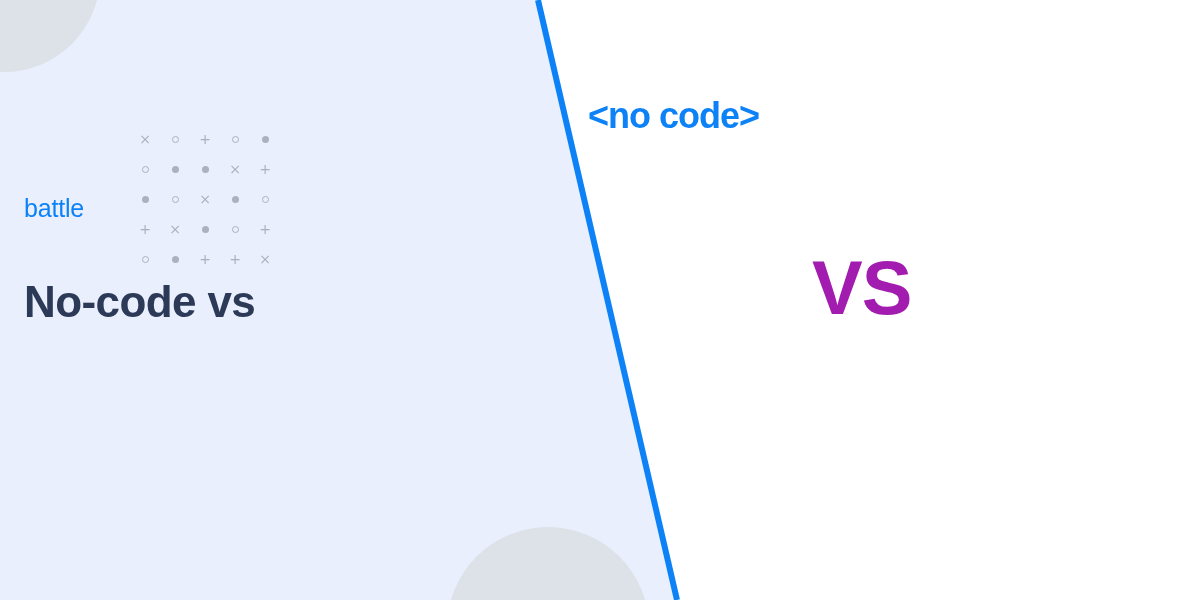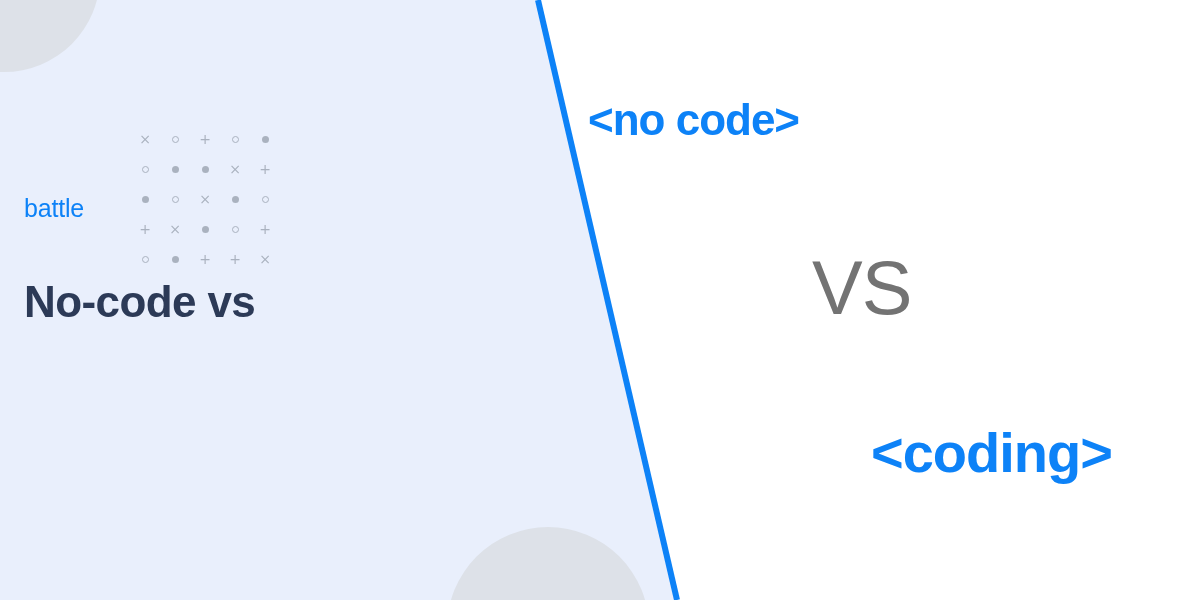--- a/index.html
+++ b/index.html
@@ -126,36 +126,36 @@
     font-size: 14px;
     font-weight: 400;
     color: #aab2bf;
   }
 
   
   .tag-nocode {
     position: absolute;
     left: 588px;
     top: 98px;
-    font-size: 44px;
+    font-size: 36px;
     font-weight: 700;
     color: #0d82f7;
     letter-spacing: -1px;
     line-height: 1;
     z-index: 5;
     white-space: nowrap;
   }
 
   .vs-label {
     position: absolute;
     left: 812px;
     top: 250px;
     font-size: 76px;
-    font-weight: 400;
-    color: #737373;
+    font-weight: 700;
+    color: #a21caf;
     letter-spacing: -1px;
     line-height: 1;
     z-index: 5;
   }
 
   .tag-coding {
     position: absolute;
     left: 871px;
     top: 425px;
     font-size: 56px;
@@ -263,15 +263,14 @@
     <div class="eyebrow">battle</div>
     <div class="headline">
       <span class="headline-line">No-code vs</span>
     </div>
   </div>
 
   <div class="tag-nocode">&lt;no code&gt;</div>
 
   <div class="vs-label">VS</div>
 
-  <div class="tag-coding">&lt;coding&gt;</div>
 
 </div>
 
 </body></html>

